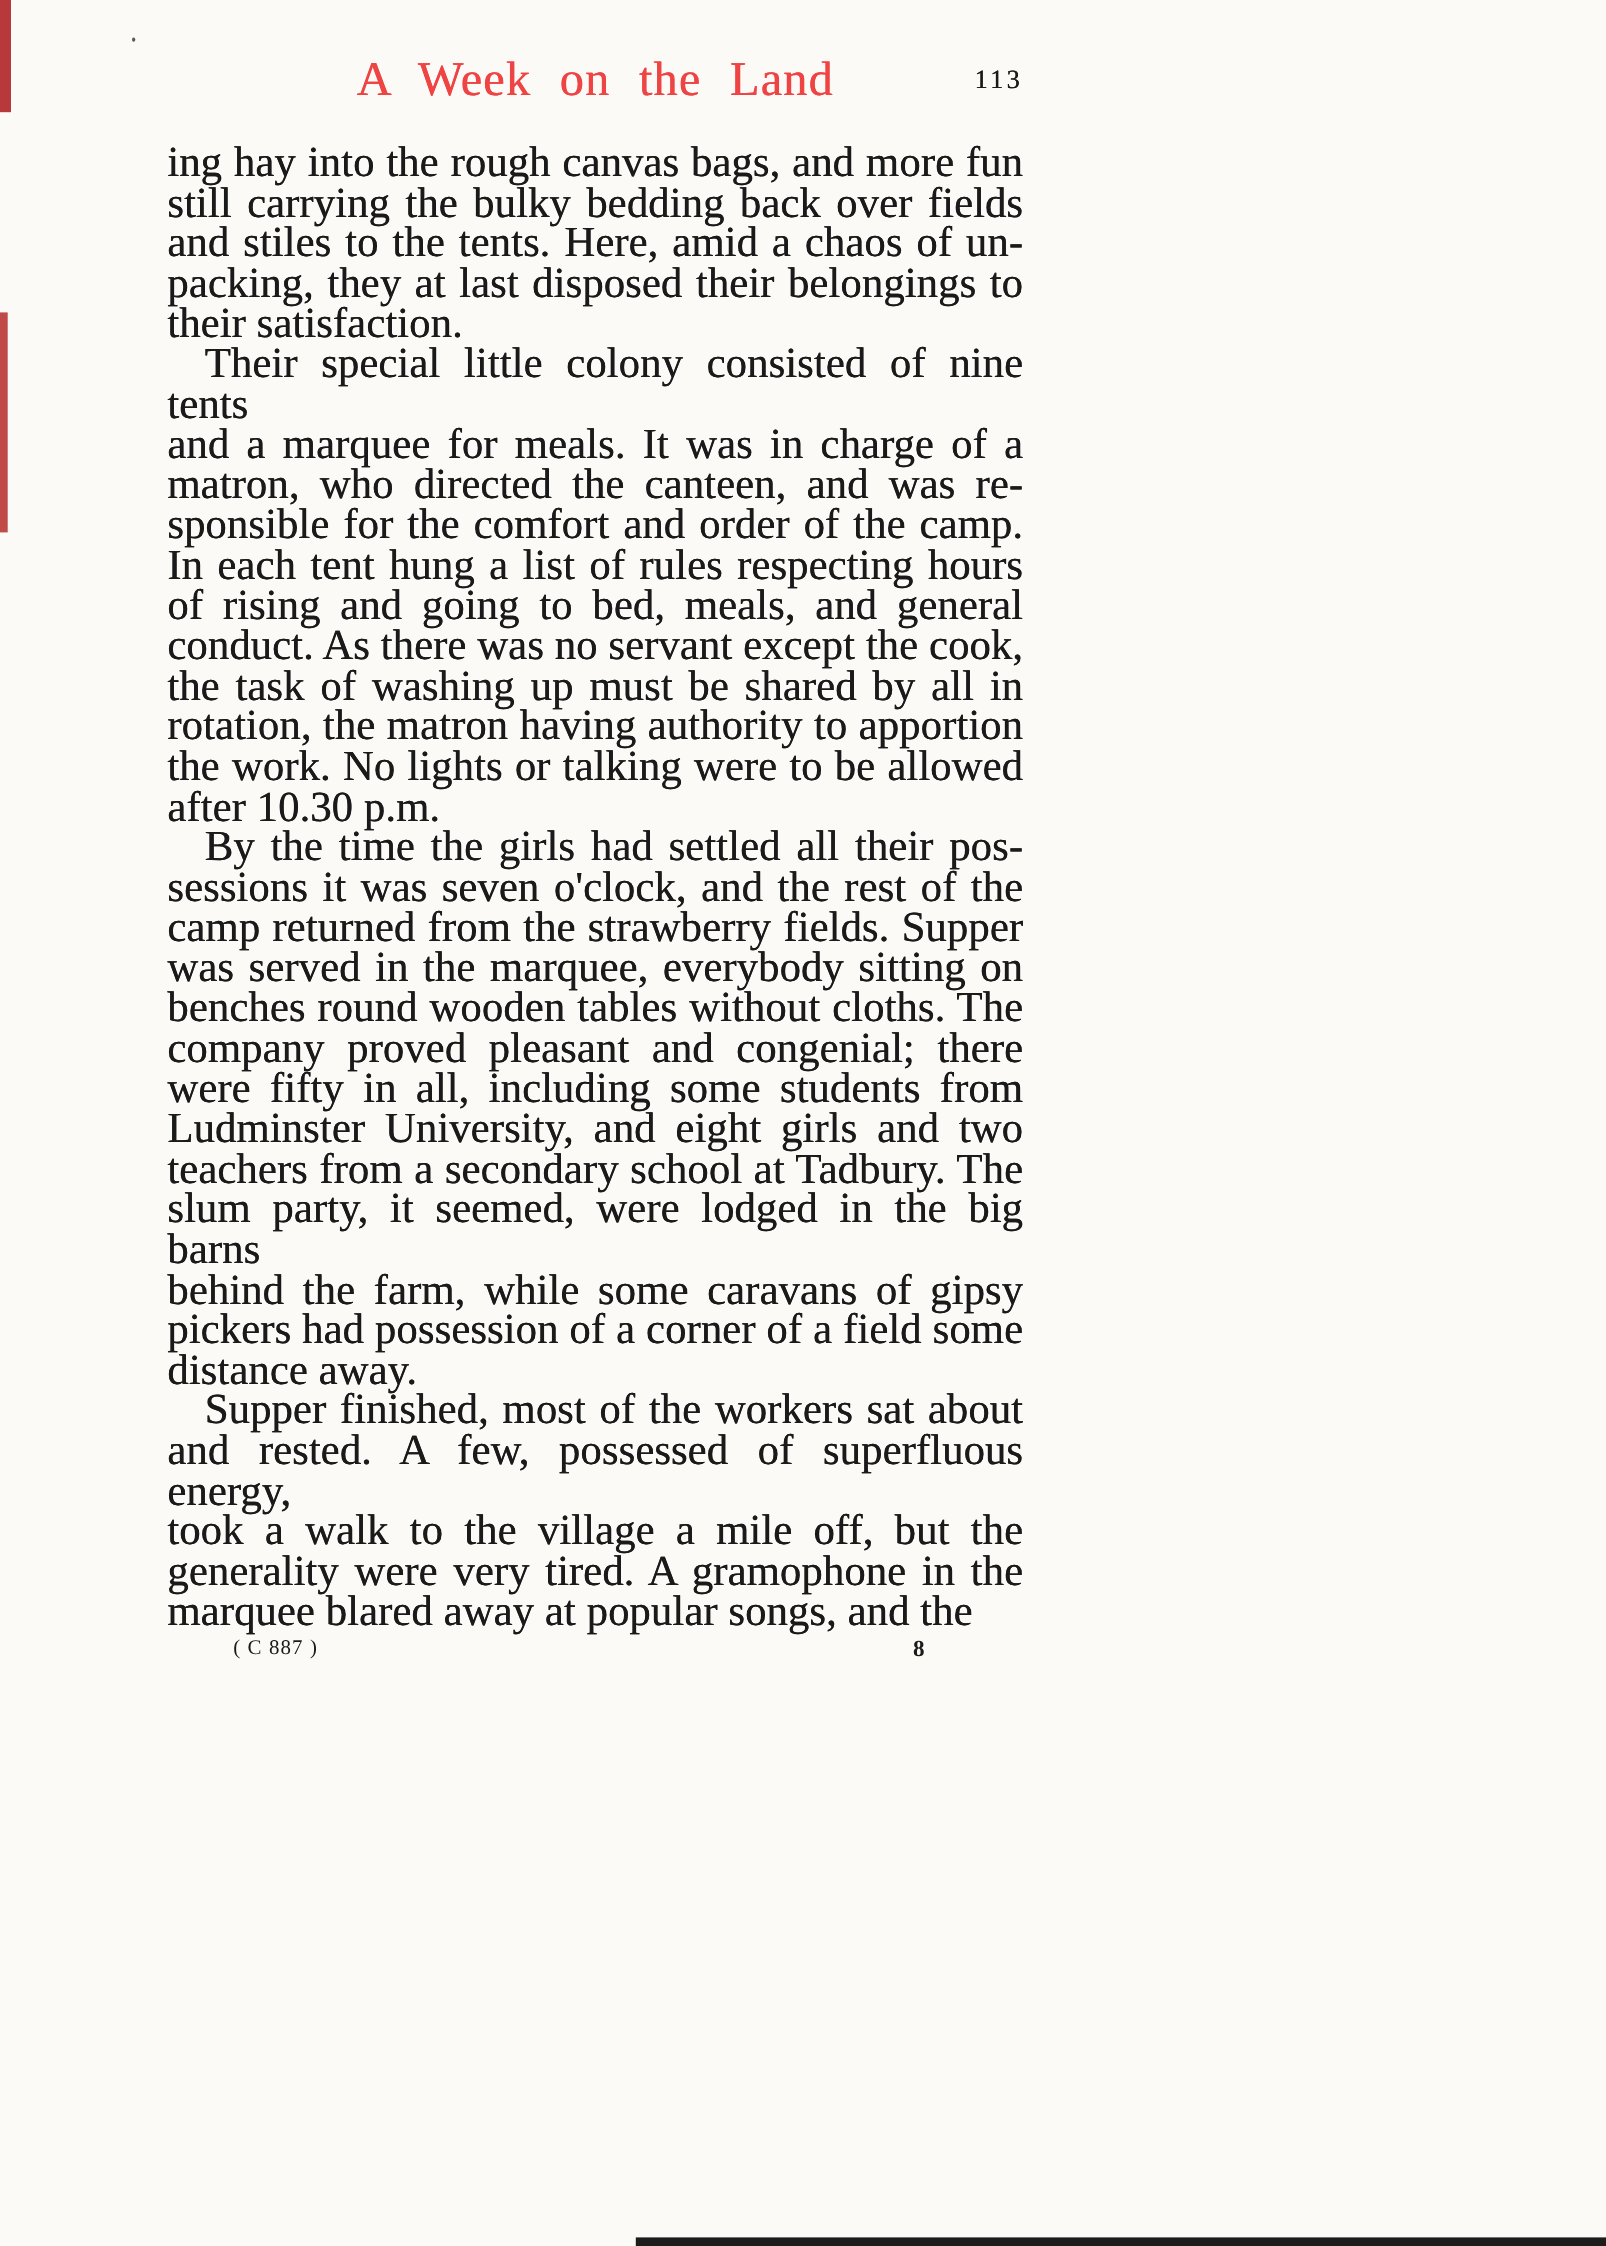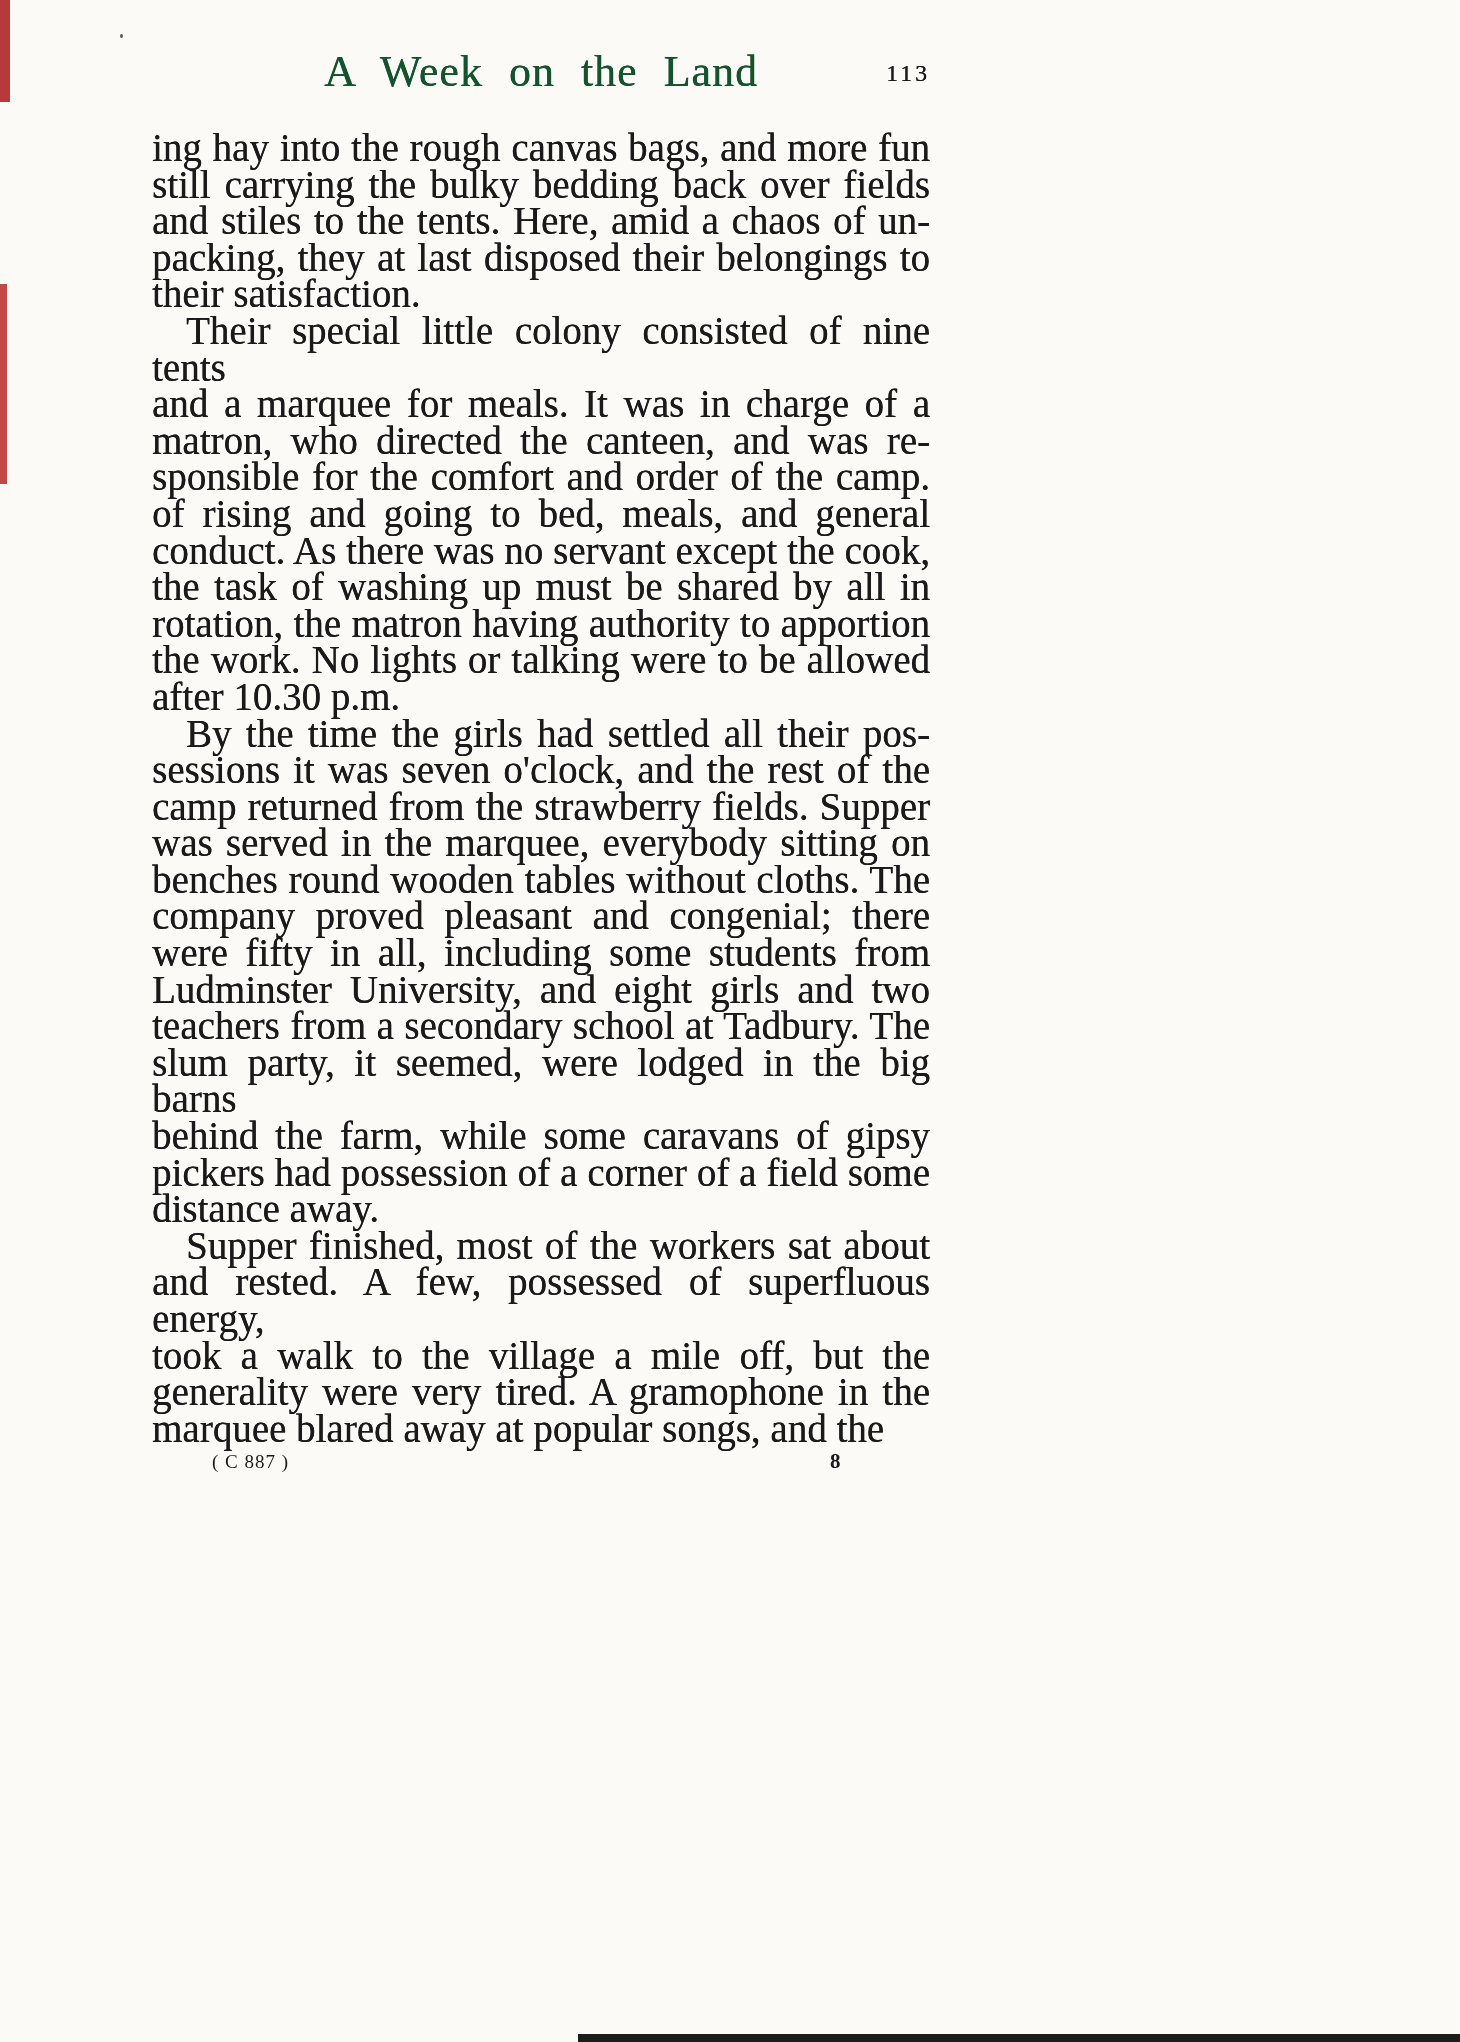--- a/index.html
+++ b/index.html
@@ -28,21 +28,21 @@
   .header {
     position: relative;
     height: 72px;
     margin-bottom: 12px;
   }
   .title {
     text-align: center;
     font-size: 44px;
     letter-spacing: 1px;
     word-spacing: 14px;
-    color: #14532d;
+    color: #ef4444;
     text-shadow: 0.4px 0 0 currentColor;
   }
   .pagenum {
     position: absolute;
     right: 0;
     top: 14px;
     font-size: 24px;
     letter-spacing: 3px;
     text-shadow: 0.3px 0 0 currentColor;
   }
@@ -132,20 +132,21 @@
           <div class="line">still carrying the bulky bedding back over fields</div>
           <div class="line">and stiles to the tents.  Here, amid a chaos of un-</div>
           <div class="line">packing, they at last disposed their belongings to</div>
           <div class="line last">their satisfaction.</div>
         </div>
         <div class="para indent">
           <div class="line">Their special little colony consisted of nine tents</div>
           <div class="line">and a marquee for meals.  It was in charge of a</div>
           <div class="line">matron, who directed the canteen, and was re-</div>
           <div class="line">sponsible for the comfort and order of the camp.</div>
+          <div class="line">In each tent hung a list of rules respecting hours</div>
           <div class="line">of rising and going to bed, meals, and general</div>
           <div class="line">conduct.  As there was no servant except the cook,</div>
           <div class="line">the task of washing up must be shared by all in</div>
           <div class="line">rotation, the matron having authority to apportion</div>
           <div class="line">the work.  No lights or talking were to be allowed</div>
           <div class="line last">after 10.30 p.m.</div>
         </div>
         <div class="para indent">
           <div class="line">By the time the girls had settled all their pos-</div>
           <div class="line">sessions it was seven o'clock, and the rest of the</div>

